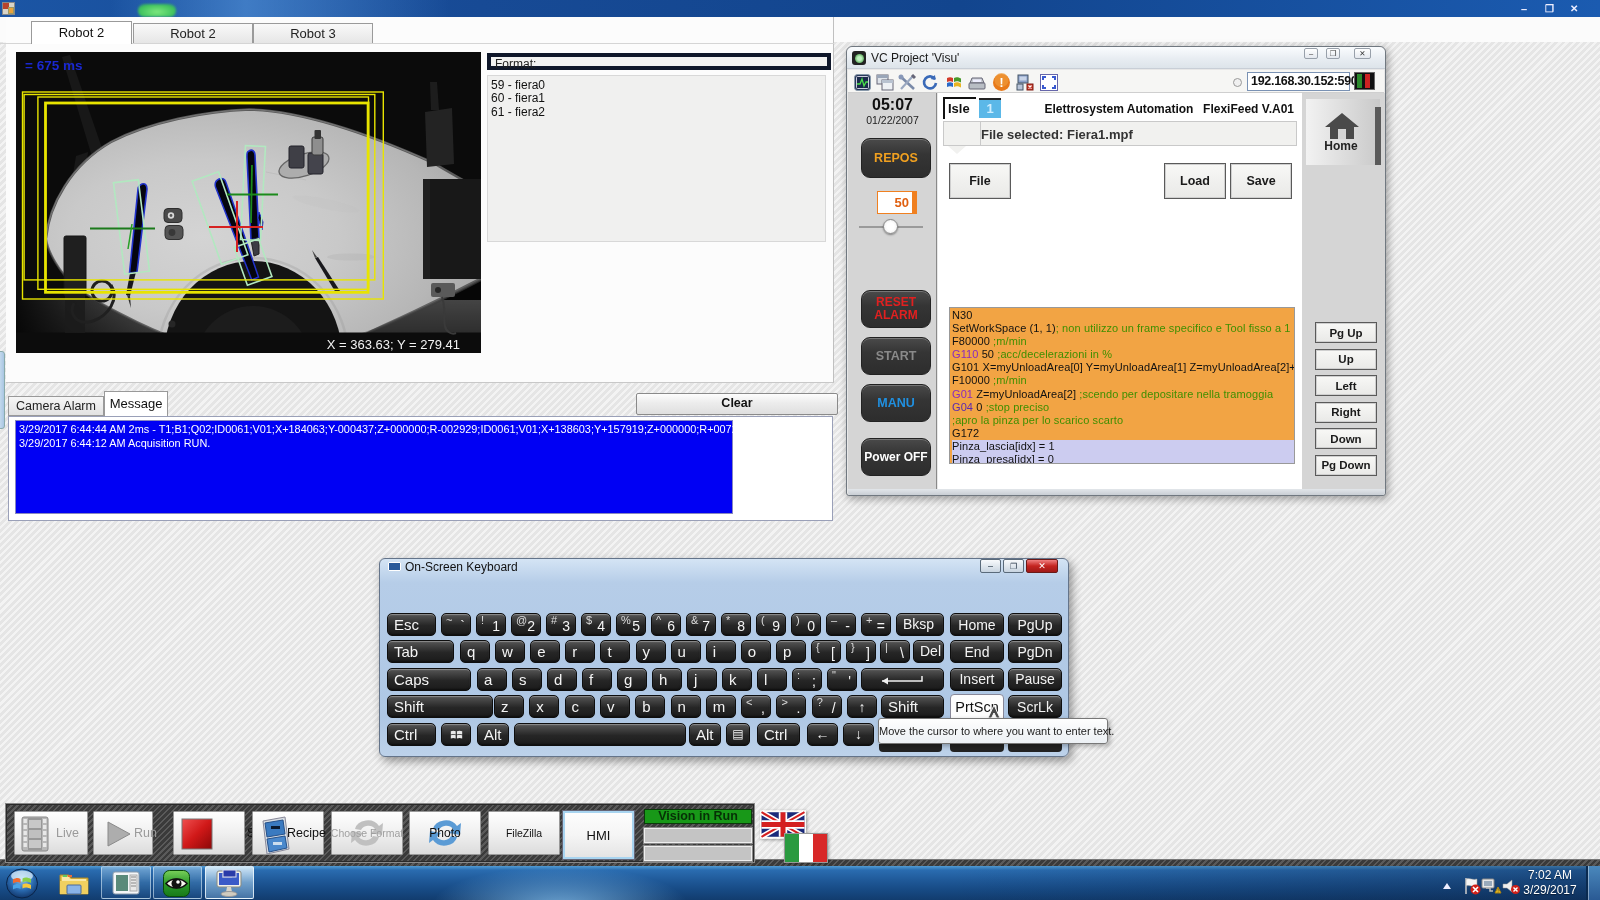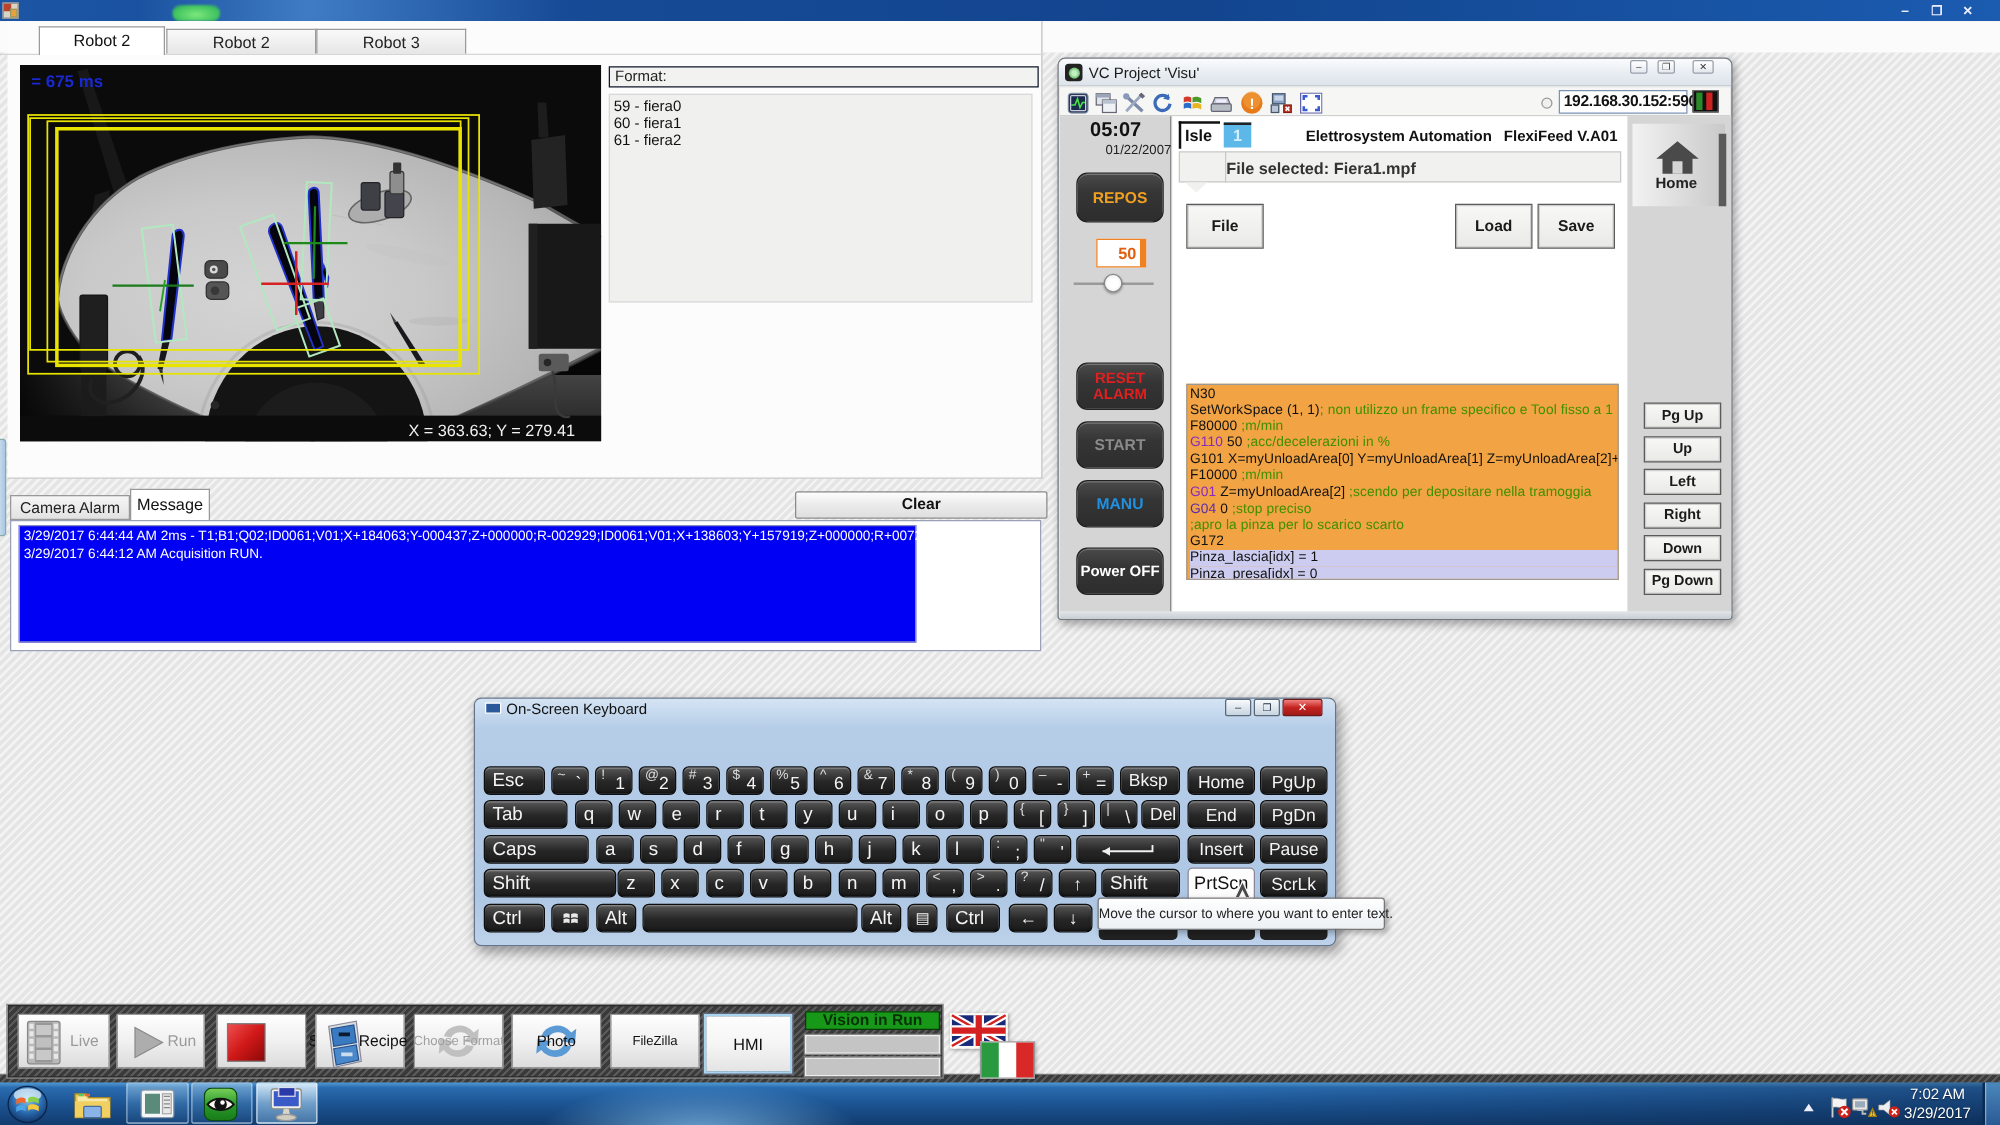--- a/index.html
+++ b/index.html
@@ -33,21 +33,21 @@
 <div class="abs hatchL" style="left:0;top:17px;width:1600px;height:849px;"></div>
 <div class="abs" style="left:0;top:17px;width:1600px;height:25px;background:#fbfbfb;"></div>
 <div class="abs" style="left:6px;top:17px;width:828px;height:366px;background:#fcfcfc;border-right:1px solid #c0c0c0;border-bottom:1px solid #c8c8c8;"></div>
 <div class="abs" style="left:-3px;top:351px;width:8px;height:78px;background:linear-gradient(90deg,#cfe2f2,#a9c6e2);border:1px solid #8aa;border-radius:3px;"></div>
 
 <div class="abs" style="left:133px;top:23px;width:120px;height:20px;background:linear-gradient(#f9f9f9,#e6e6e6);border:1px solid #9a9a9a;border-bottom:none;font-size:13px;color:#222;text-align:center;line-height:20px;">Robot 2</div>
 <div class="abs" style="left:253px;top:23px;width:120px;height:20px;background:linear-gradient(#f9f9f9,#e6e6e6);border:1px solid #9a9a9a;border-bottom:none;font-size:13px;color:#222;text-align:center;line-height:20px;">Robot 3</div>
 <div class="abs" style="left:0px;top:42.5px;width:834px;height:1px;background:#d5d5d5;"></div>
 <div class="abs" style="left:31px;top:21px;width:101px;height:23px;background:#fff;border:1px solid #9a9a9a;border-bottom:none;font-size:13px;color:#111;text-align:center;line-height:22px;">Robot 2</div>
 
-<div class="abs" style="left:487px;top:53px;width:344px;height:17px;background:#f2f2f1;border:1px solid #0f172a;font-size:12px;color:#222;padding-left:4px;line-height:15px;">Format:</div>
+<div class="abs" style="left:487px;top:53px;width:344px;height:17px;background:#f2f2f1;border:4px solid #0f172a;font-size:12px;color:#222;padding-left:4px;line-height:15px;">Format:</div>
 <div class="abs" style="left:487px;top:75px;width:339px;height:167px;background:#f0f0ef;border:1px solid #d8d8d8;font-size:12px;color:#111;line-height:13.4px;padding:3px 0 0 3px;">59 - fiera0<br>60 - fiera1<br>61 - fiera2</div>
 <svg class="abs" style="left:16px;top:51.5px;" width="465" height="301" viewBox="0 0 465 301">
       <defs>
 <radialGradient id="dome" cx="36%" cy="52%" r="78%">
  <stop offset="0%" stop-color="#d4d4d4"></stop>
           <stop offset="40%" stop-color="#c9c9c9"></stop>
  <stop offset="72%" stop-color="#b6b6b6"></stop>
           <stop offset="100%" stop-color="#9b9b9b"></stop>
 </radialGradient>
 <linearGradient id="floor" x1="0" y1="0" x2="0" y2="1">
@@ -191,21 +191,21 @@
       <rect x="0.5" y="0.5" width="17" height="16" fill="#fff" stroke="#66a"></rect>
       <path d="M3,6 L3,3 L6,3 M12,3 L15,3 L15,6 M15,11 L15,14 L12,14 M6,14 L3,14 L3,11" stroke="#3a5ad0" fill="none" stroke-width="2"></path>
     </svg>
     <div class="abs" style="left:1233px;top:78px;width:9px;height:9px;border:1px solid #999;border-radius:50%;background:#f0f0f0;"></div>
 <div class="abs" style="left:1247px;top:72px;width:103px;height:19px;background:#fff;border:1px solid #7a92b4;font-size:12.5px;font-weight:bold;color:#111;line-height:17px;padding-left:3px;letter-spacing:-0.3px;">192.168.30.152:590</div>
 <div class="abs" style="left:1354px;top:72px;width:21px;height:18px;background:#111;border:1px solid #666;"></div>
 <div class="abs" style="left:1357px;top:74px;width:5px;height:14px;background:#2a8a2a;"></div>
 <div class="abs" style="left:1365px;top:74px;width:5px;height:14px;background:#c22;"></div>
     <div class="abs" style="left:848px;top:93px;width:89px;height:399px;background:#d5d5d5;border-right:1px solid #8a8a8a;"></div>
     <div class="abs" style="left:848px;top:96px;width:89px;text-align:center;font-size:16px;font-weight:bold;color:#111;">05:07</div>
-<div class="abs" style="left:848px;top:114px;width:89px;text-align:right;font-size:10.5px;color:#222;">01/22/2007</div>
+<div class="abs" style="left:848px;top:114px;width:89px;text-align:center;font-size:10.5px;color:#222;">01/22/2007</div>
     <div class="abs dkbtn" style="left:861px;top:138px;width:70px;height:40px;font-size:12.5px;color:#f0a020;">REPOS</div>
     <div class="abs" style="left:877px;top:191px;width:40px;height:23px;background:#fff;border:1px solid #f08020;border-right:5px solid #f08020;color:#e06010;font-size:13px;font-weight:bold;text-align:right;line-height:21px;padding-right:3px;">50</div>
     <div class="abs" style="left:859px;top:226px;width:64px;height:2px;background:#9a9a9a;"></div>
 <div class="abs" style="left:883px;top:219px;width:15px;height:15px;border-radius:50%;background:radial-gradient(#fff 40%,#e8e8e8);border:1px solid #888;box-shadow:0 1px 2px rgba(0,0,0,.4);"></div>
     <div class="abs dkbtn" style="left:861px;top:290px;width:70px;height:38px;font-size:12px;color:#e02020;line-height:13px;text-align:center;">RESET<br>ALARM</div>
     <div class="abs dkbtn" style="left:861px;top:337px;width:70px;height:38px;font-size:12.5px;color:#8a8a8a;">START</div>
     <div class="abs dkbtn" style="left:861px;top:384px;width:70px;height:38px;font-size:12.5px;color:#2090e0;">MANU</div>
     <div class="abs dkbtn" style="left:861px;top:438px;width:70px;height:38px;font-size:12px;color:#fff;">Power OFF</div>
     <div class="abs" style="left:938px;top:93px;width:364px;height:399px;background:#fff;"></div>
     <div class="abs" style="left:943px;top:97px;width:33px;height:22px;border-left:2px solid #111;border-top:2px solid #111;font-size:13px;font-weight:bold;color:#111;padding:2px 0 0 3px;">Isle</div>
@@ -506,21 +506,21 @@
         <rect x="22" y="9" width="3.4" height="4" fill="#e8e8e8"></rect>
         <rect x="2.5" y="15" width="3.4" height="4" fill="#e8e8e8"></rect>
         <rect x="22" y="15" width="3.4" height="4" fill="#e8e8e8"></rect>
         <rect x="2.5" y="21" width="3.4" height="4" fill="#e8e8e8"></rect>
         <rect x="22" y="21" width="3.4" height="4" fill="#e8e8e8"></rect>
         <rect x="2.5" y="27" width="3.4" height="4" fill="#e8e8e8"></rect>
         <rect x="22" y="27" width="3.4" height="4" fill="#e8e8e8"></rect>
       </svg>
       <div style="position:absolute;left:41px;top:50%;transform:translateY(-50%);font-size:12.5px;color:#9a9a9a;">Live</div>
     </div>
-    <div class="abs" style="left:93.0px;top:811.0px;width:71px;height:44.0px;background:linear-gradient(#fefefe,#f0f0f0 50%,#dcdcdc);border:1px solid #999;border-radius:1px;">
+    <div class="abs" style="left:93.0px;top:811.0px;width:60px;height:44.0px;background:linear-gradient(#fefefe,#f0f0f0 50%,#dcdcdc);border:1px solid #999;border-radius:1px;">
       <svg style="position:absolute;left:10px;top:8px;" width="30" height="28">
         <path d="M4,2 L26,14 L4,26 Z" fill="#adadad" stroke="#8a8a8a"></path>
       </svg>
       <div style="position:absolute;left:40px;top:50%;transform:translateY(-50%);font-size:12.5px;color:#9a9a9a;">Run</div>
     </div>
     <div class="abs" style="left:173.0px;top:811.0px;width:72.0px;height:44.0px;background:linear-gradient(#fefefe,#f0f0f0 50%,#dcdcdc);border:1px solid #999;border-radius:1px;">
       <svg style="position:absolute;left:7px;top:6px;" width="32" height="32">
         <defs>
           <linearGradient id="rg" x1="0" y1="0" x2="1" y2="1">
             <stop offset="0" stop-color="#f05050"></stop>

